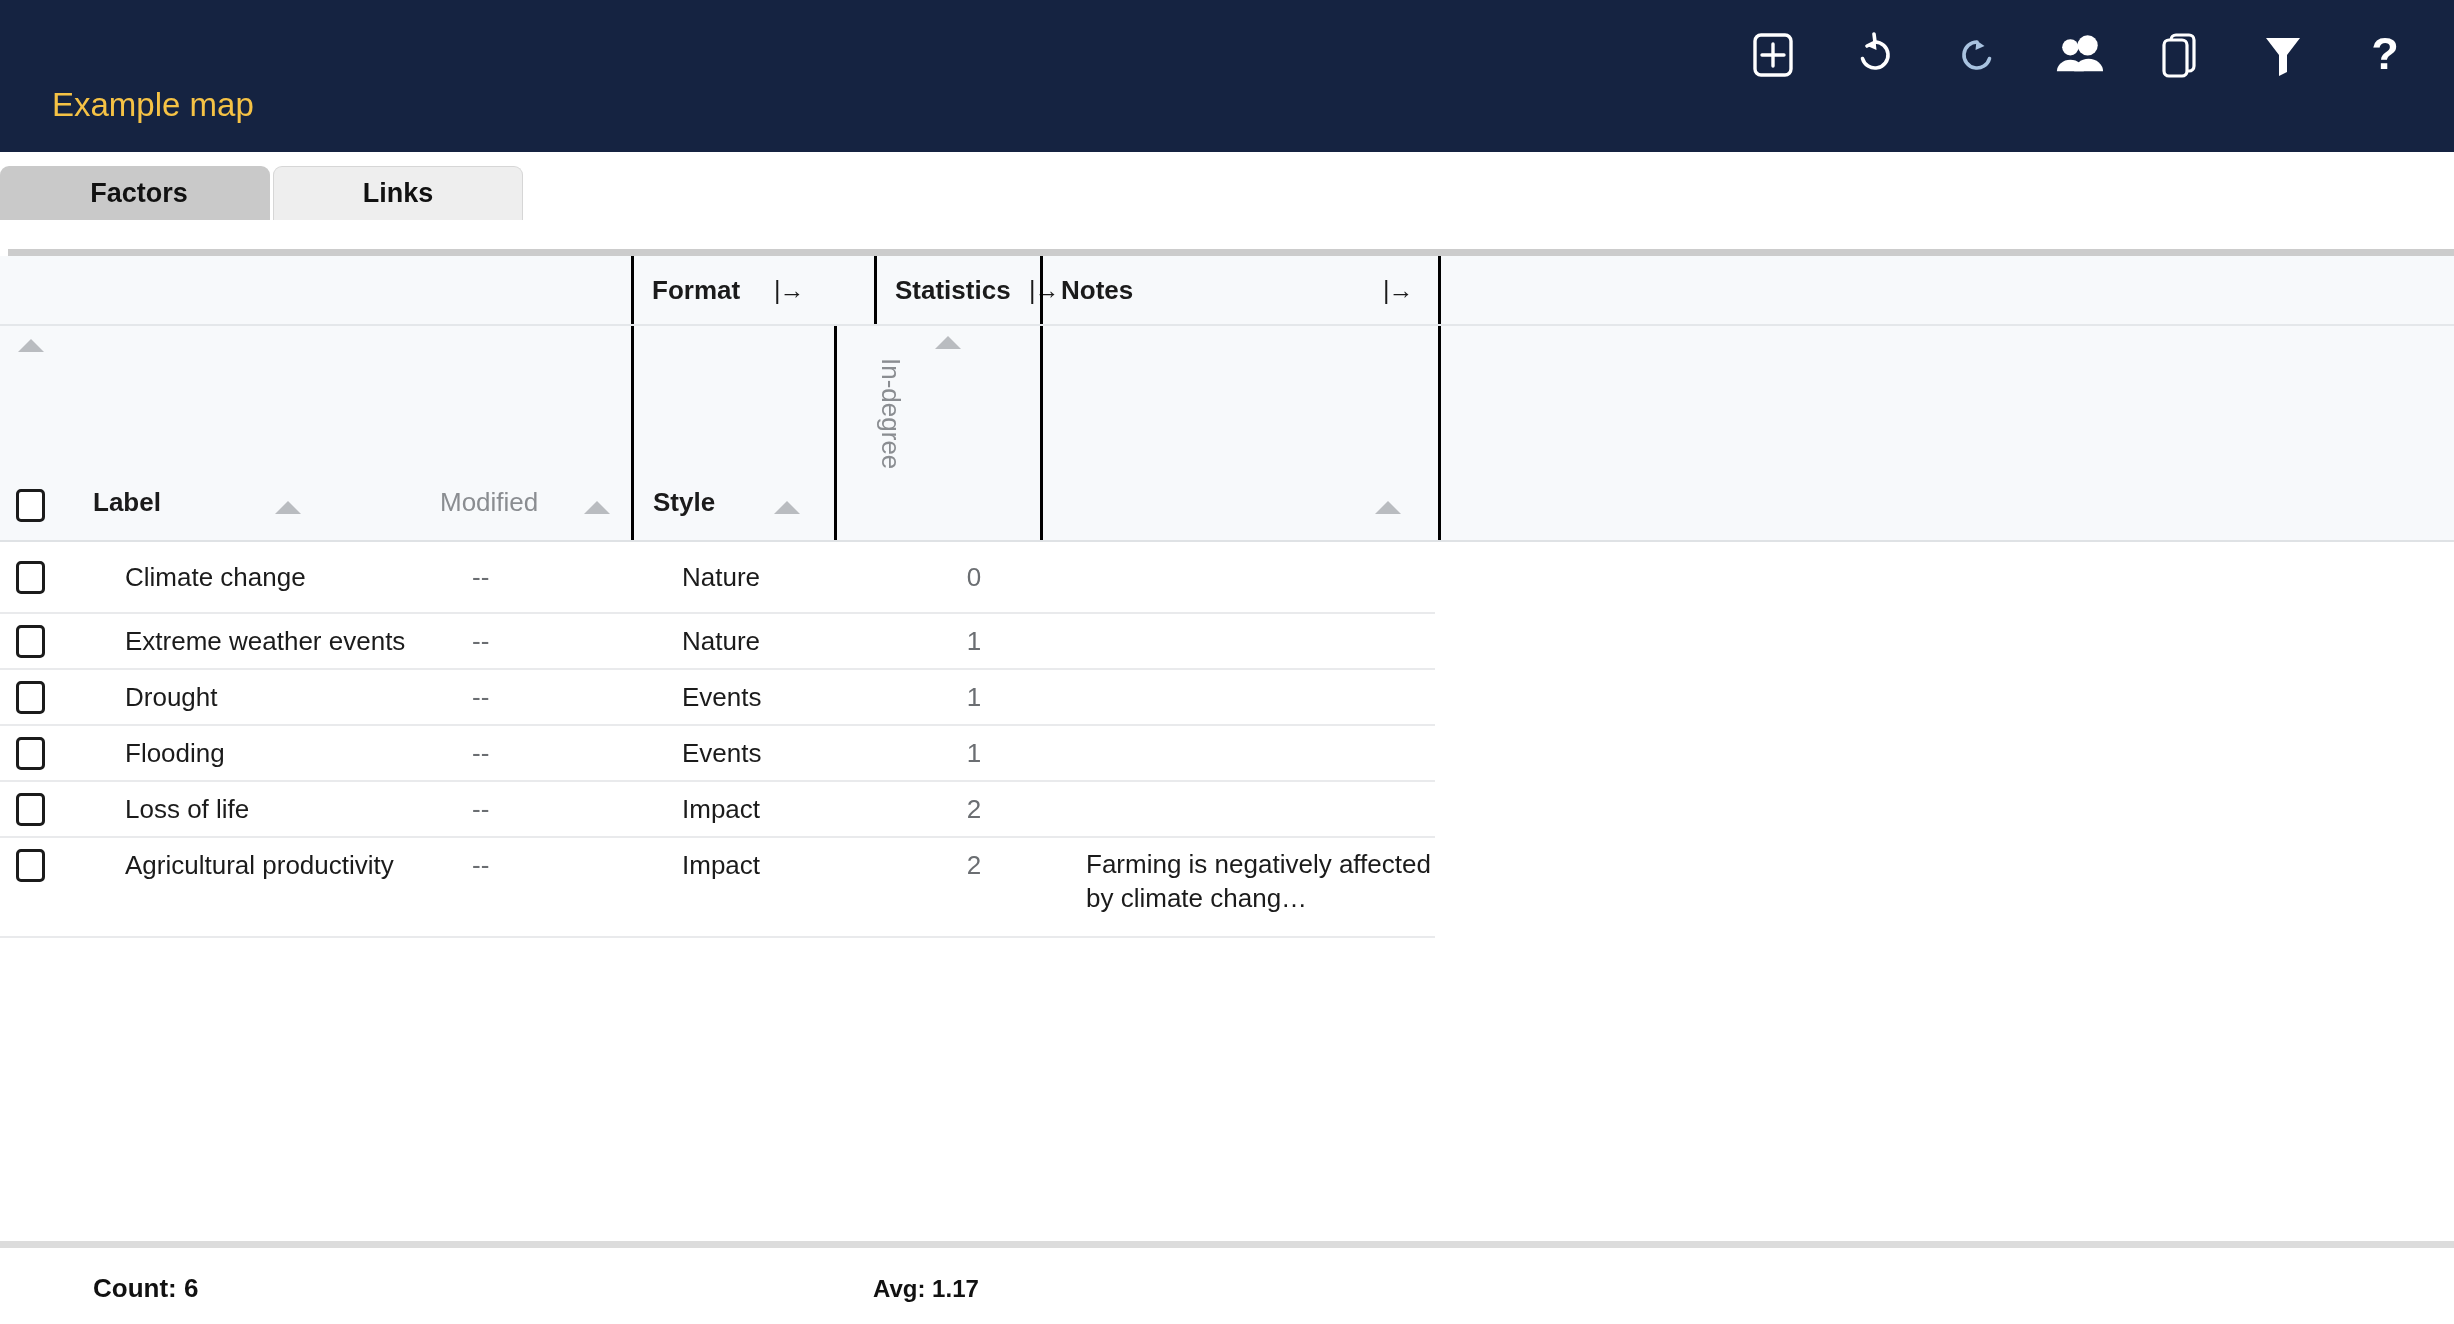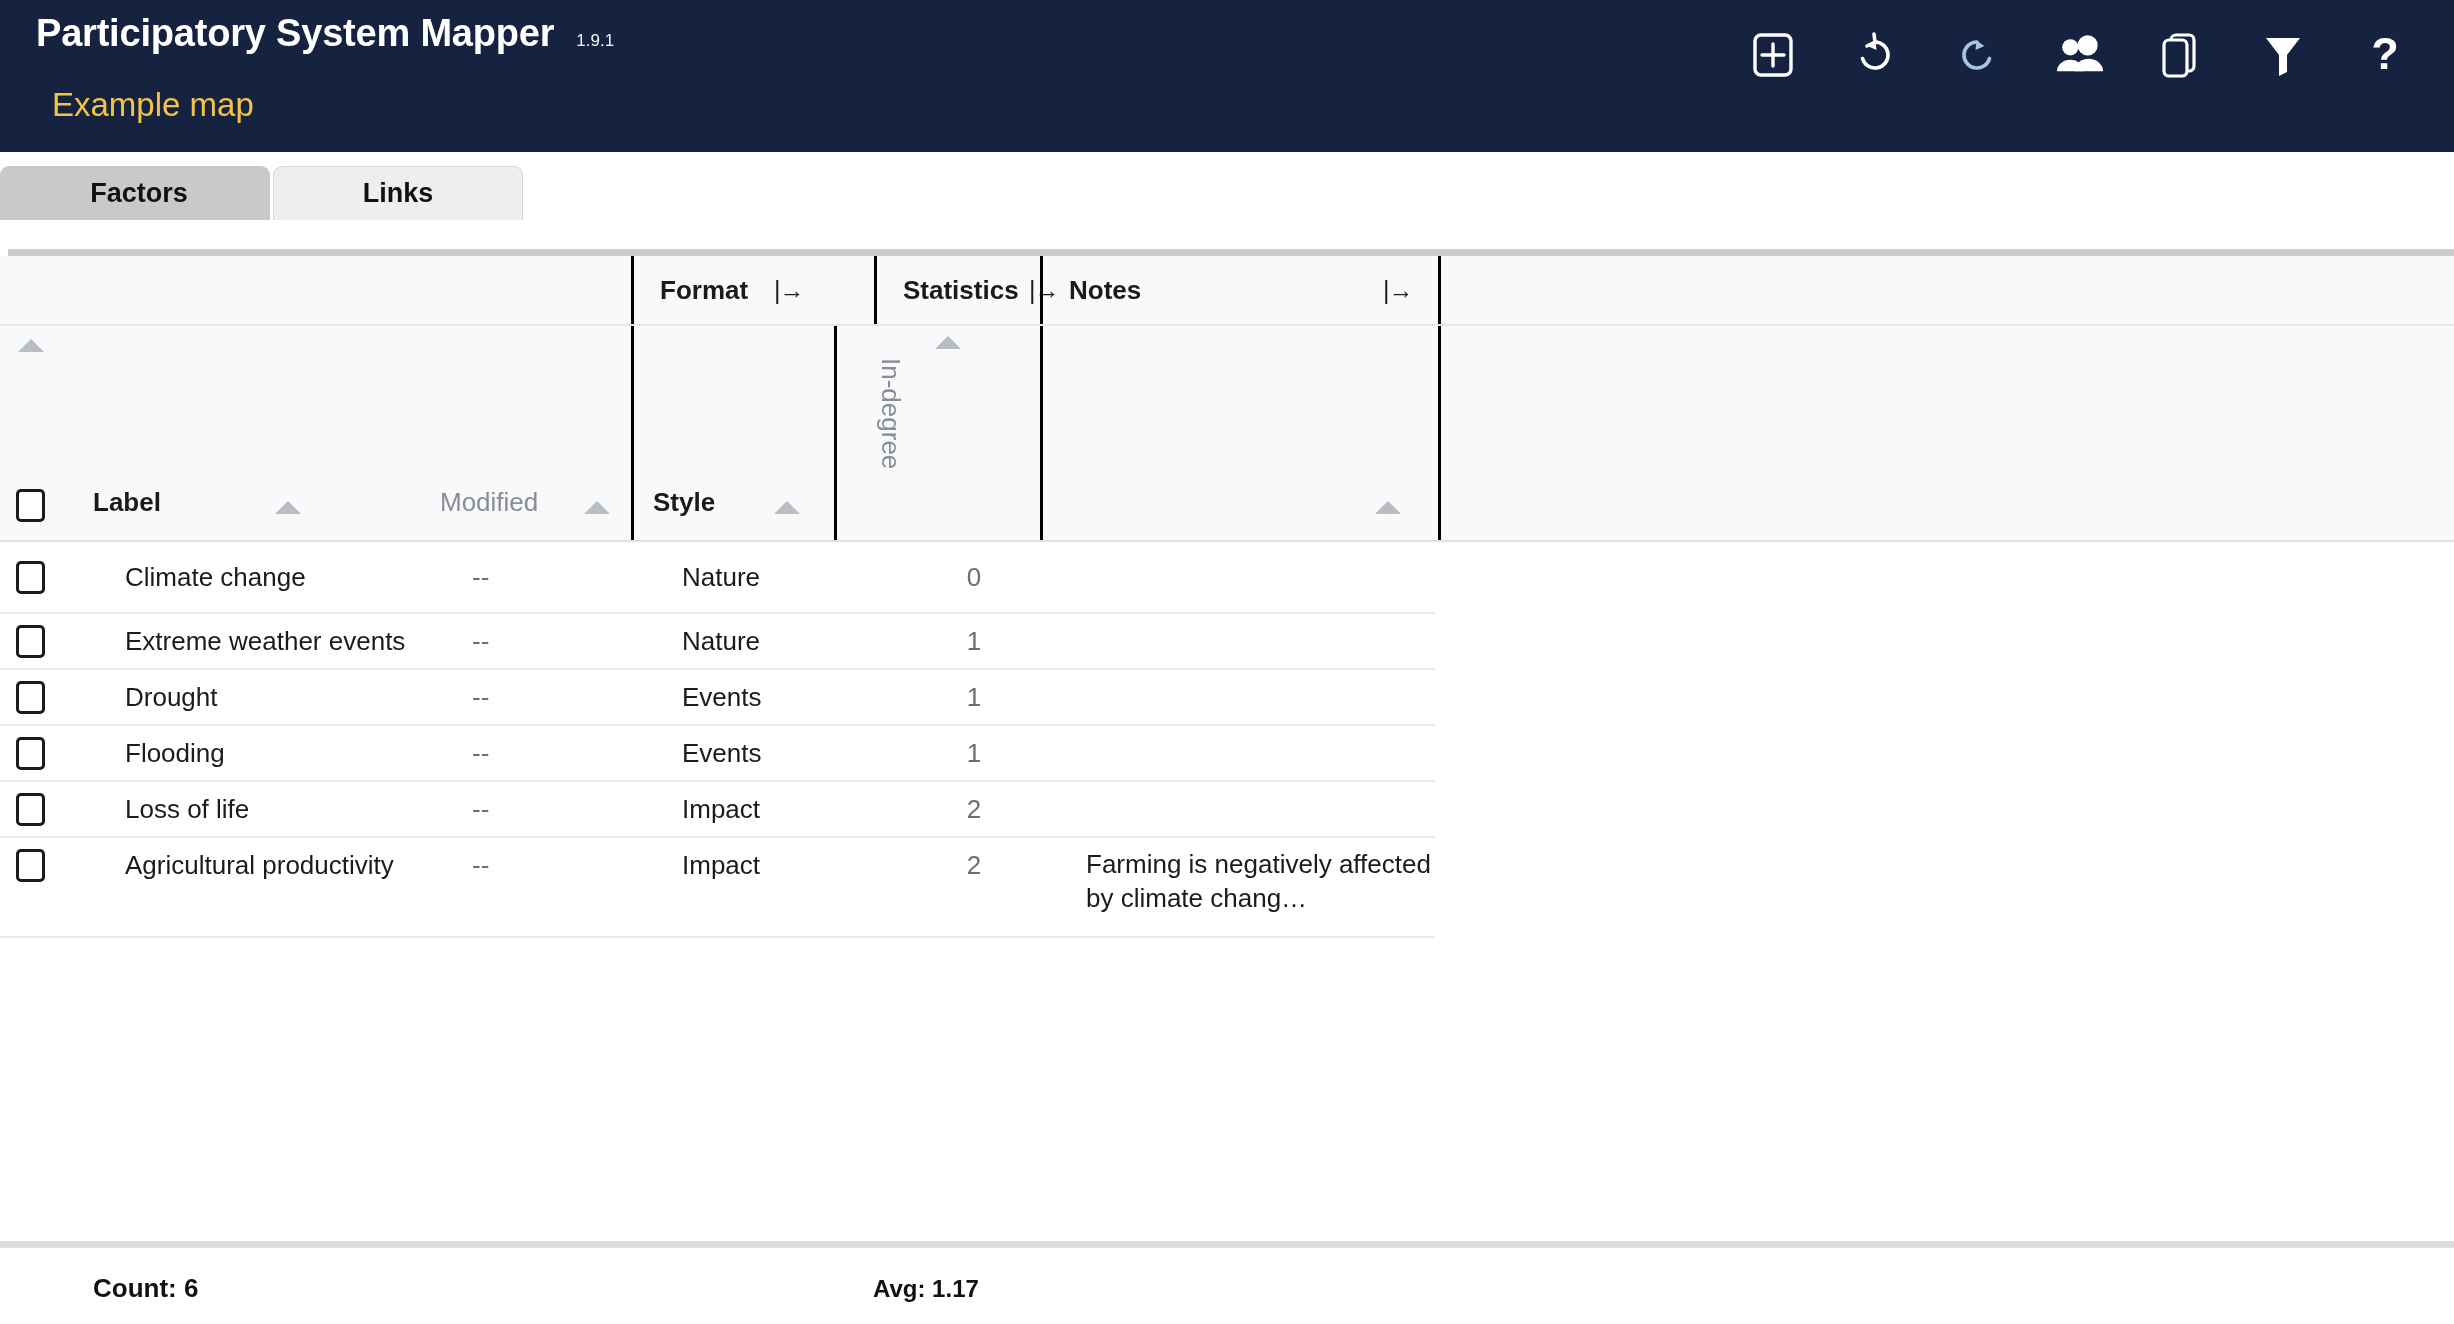--- a/index.html
+++ b/index.html
@@ -137,21 +137,21 @@
     height: 68px;
   }
   .group-cell {
     position: absolute;
     top: 0;
     height: 68px;
     box-sizing: border-box;
     border-left: 3px solid #000000;
     display: flex;
     align-items: center;
-    padding-left: 26px;
+    padding-left: 18px;
     font-size: 26px;
     font-weight: 700;
     color: #1b1b1b;
     cursor: pointer;
   }
   .group-cell .glabel { white-space: nowrap; }
   .group-cell .expand {
     position: absolute;
     font-size: 25px;
     font-weight: 400;
@@ -300,24 +300,20 @@
     position: absolute;
     left: 873px; top: 27px;
     font-size: 24px; font-weight: 700; color: #111111;
     white-space: nowrap;
   }
 </style>
 </head>
 <body>
 
 <div class="app-header">
-  <div class="app-title-row">
-    <span class="app-title">Participatory System Mapper</span>
-    <span class="app-version">1.9.1</span>
-  </div>
   <div class="map-name">Example map</div>
 
   <div class="toolbar">
     <div class="tb-btn">
       <svg width="42" height="46" viewBox="0 0 42 46">
           <rect x="3" y="3" width="36" height="40" rx="6" fill="none" stroke="#ffffff" stroke-width="3.4"></rect>
           <path d="M21 12 V34 M10 23 H32" stroke="#ffffff" stroke-width="3.4" stroke-linecap="round"></path>
         </svg>
     </div>
     <div class="tb-btn">

